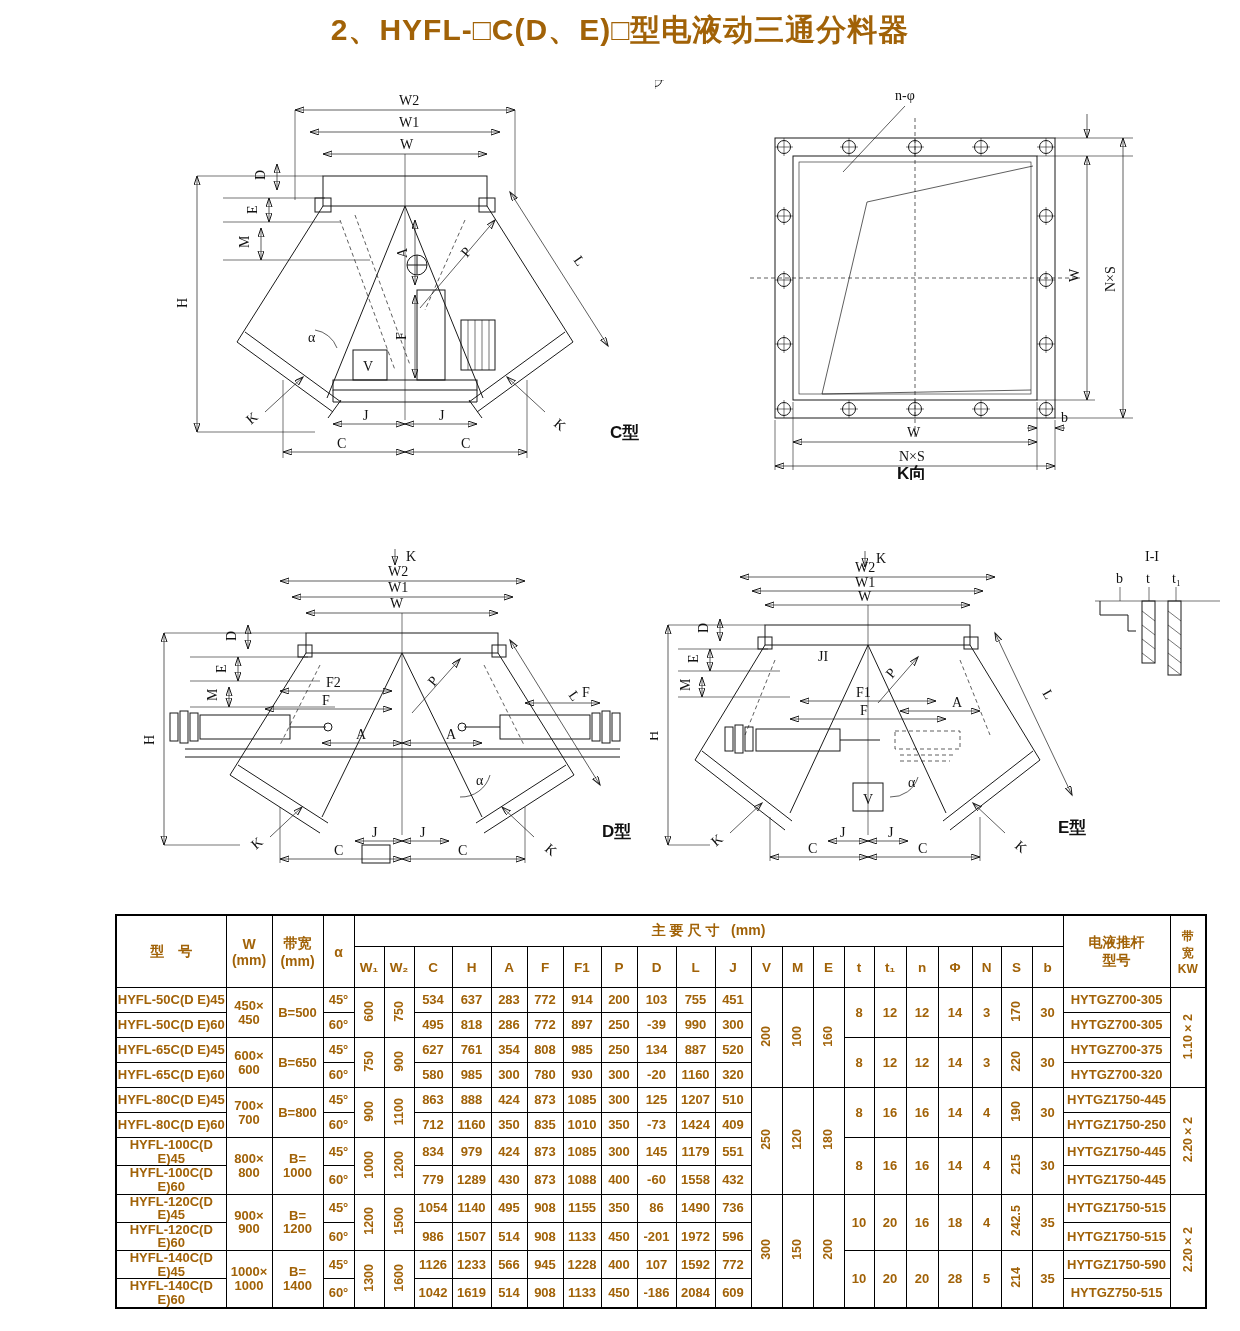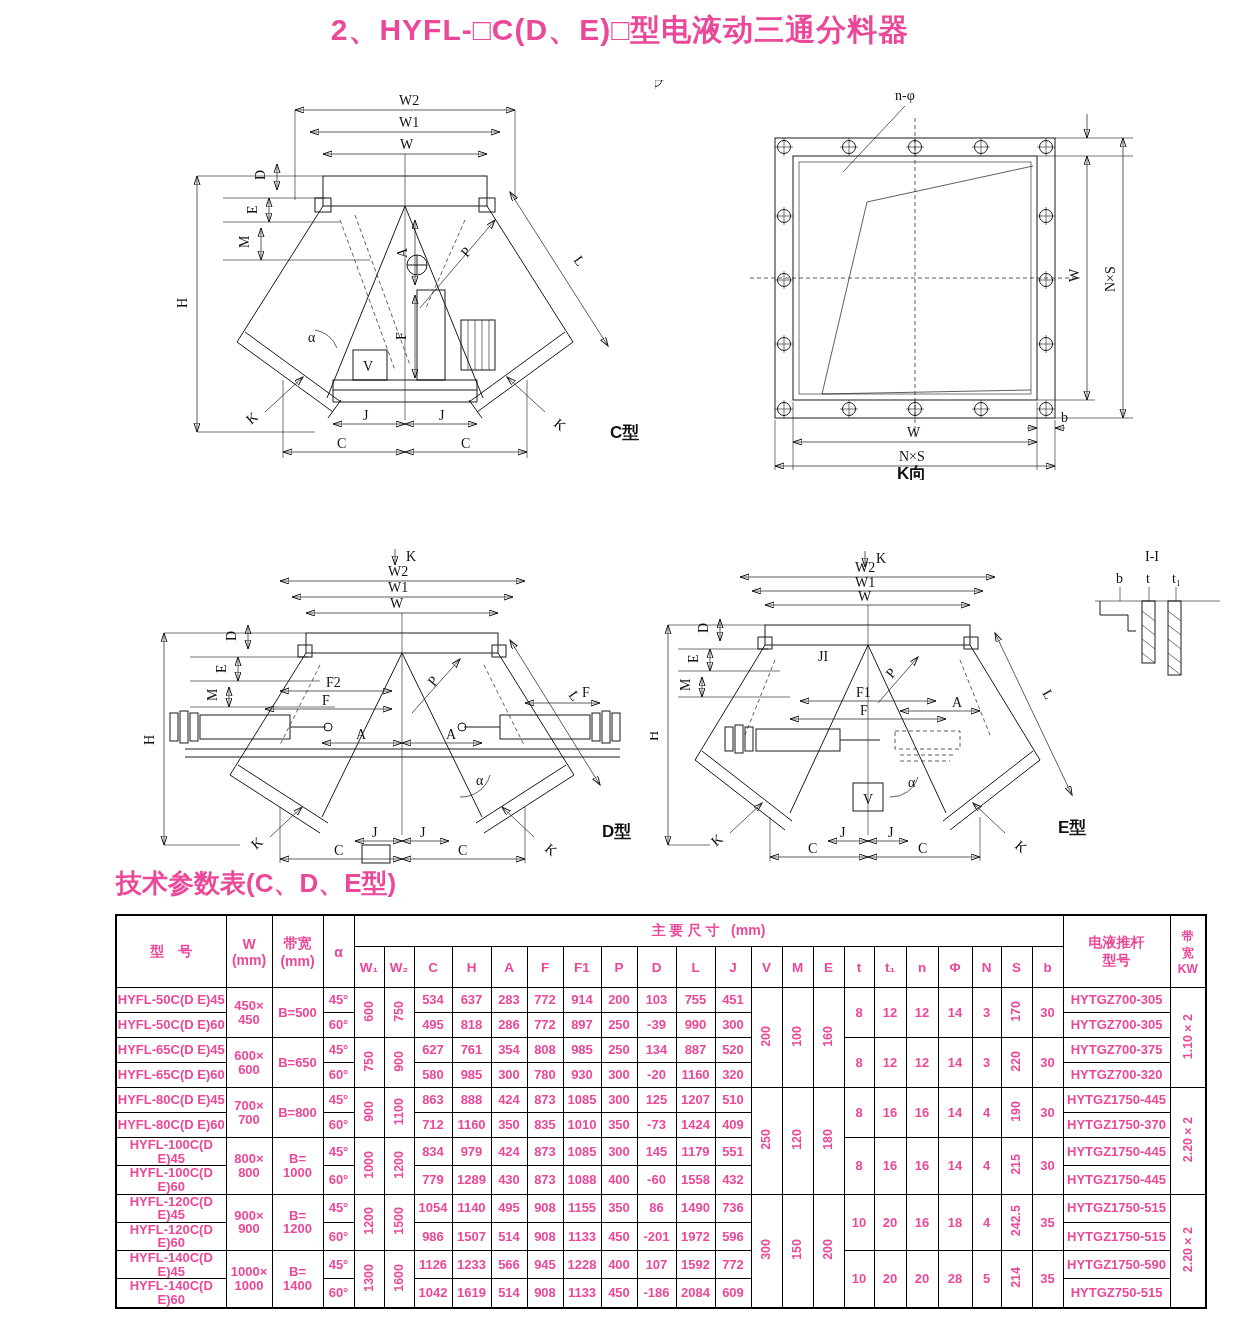--- a/index.html
+++ b/index.html
@@ -1,16 +1,16 @@
 <!DOCTYPE html>
 <html><head>
 <meta charset="utf-8">
 <style>
   html,body{margin:0;padding:0;background:#fff;}
-  .page{position:relative;width:1240px;height:1331px;background:#fff;font-family:"Liberation Sans",sans-serif;color:#ec4899;overflow:hidden;}
+  .page{position:relative;width:1240px;height:1331px;background:#fff;font-family:"Liberation Sans",sans-serif;color:#a16207;overflow:hidden;}
   .title{position:absolute;top:10px;left:0;width:100%;text-align:center;font-size:30px;font-weight:bold;letter-spacing:1px;}
   .panel{position:absolute;}
   svg .lbl{fill:#111;stroke:none;font-family:"Liberation Serif",serif;font-size:14px;}
   svg .cap{fill:#111;stroke:none;font-family:"Liberation Sans",sans-serif;font-size:17px;font-weight:bold;}
   svg line,svg path,svg rect,svg circle,svg polyline,svg ellipse{stroke:#1a1a1a;stroke-width:1;fill:none;}
   svg .dim{stroke-width:0.7;}
   svg .thin{stroke-width:0.6;}
   svg .dash{stroke-dasharray:4 3;stroke-width:0.7;}
   .tbl-head{position:absolute;left:116px;top:866px;font-size:26px;font-weight:bold;}
   table.spec{position:absolute;left:115px;top:914px;border-collapse:collapse;table-layout:fixed;width:1090px;border:2px solid #000;}
@@ -390,21 +390,20 @@
         <rect x="518" y="56" width="13" height="74"></rect>
         <line class="thin" x1="518" y1="66" x2="531" y2="76"></line>
           <line class="thin" x1="518" y1="80" x2="531" y2="90"></line>
           <line class="thin" x1="518" y1="94" x2="531" y2="104"></line>
           <line class="thin" x1="518" y1="108" x2="531" y2="118"></line>
           <line class="thin" x1="518" y1="120" x2="531" y2="130"></line>
       </g>
     </svg>
   </div>
 
-  <div class="tbl-head">技术参数表(C、D、E型)</div>
 
   <table class="spec">
     <colgroup>
       <col style="width:110px">
         <col style="width:46px">
         <col style="width:51px">
         <col style="width:31px">
       <col style="width:30px">
         <col style="width:30px">
         <col style="width:38px">
@@ -592,21 +591,21 @@
       <td>60°</td>
       <td>712</td>
       <td>1160</td>
       <td>350</td>
       <td>835</td>
       <td>1010</td>
       <td>350</td>
       <td>-73</td>
       <td>1424</td>
       <td>409</td>
-      <td class="act">HYTGZ1750-370</td>
+      <td class="act">HYTGZ1750-250</td>
     </tr>
 
     <tr>
       <td class="model">HYFL-100C(D E)45</td>
       <td rowspan="2" class="pre">800×
 800</td>
       <td rowspan="2" class="pre">B=
 1000</td>
       <td>45°</td>
       <td rowspan="2"><span class="rot">1000</span></td>

